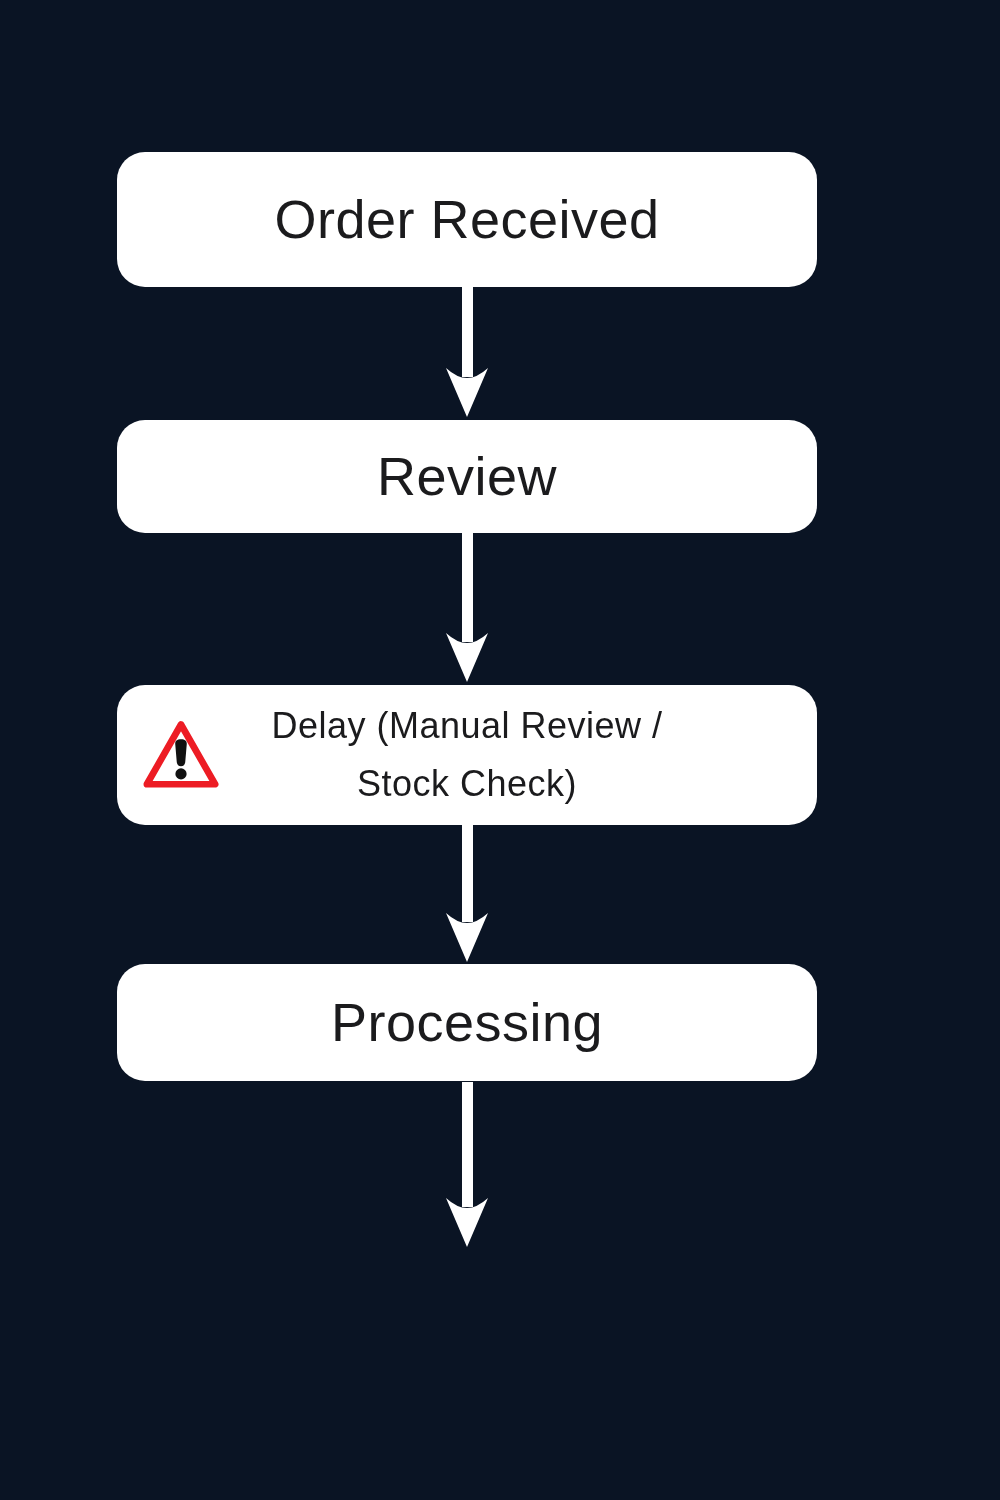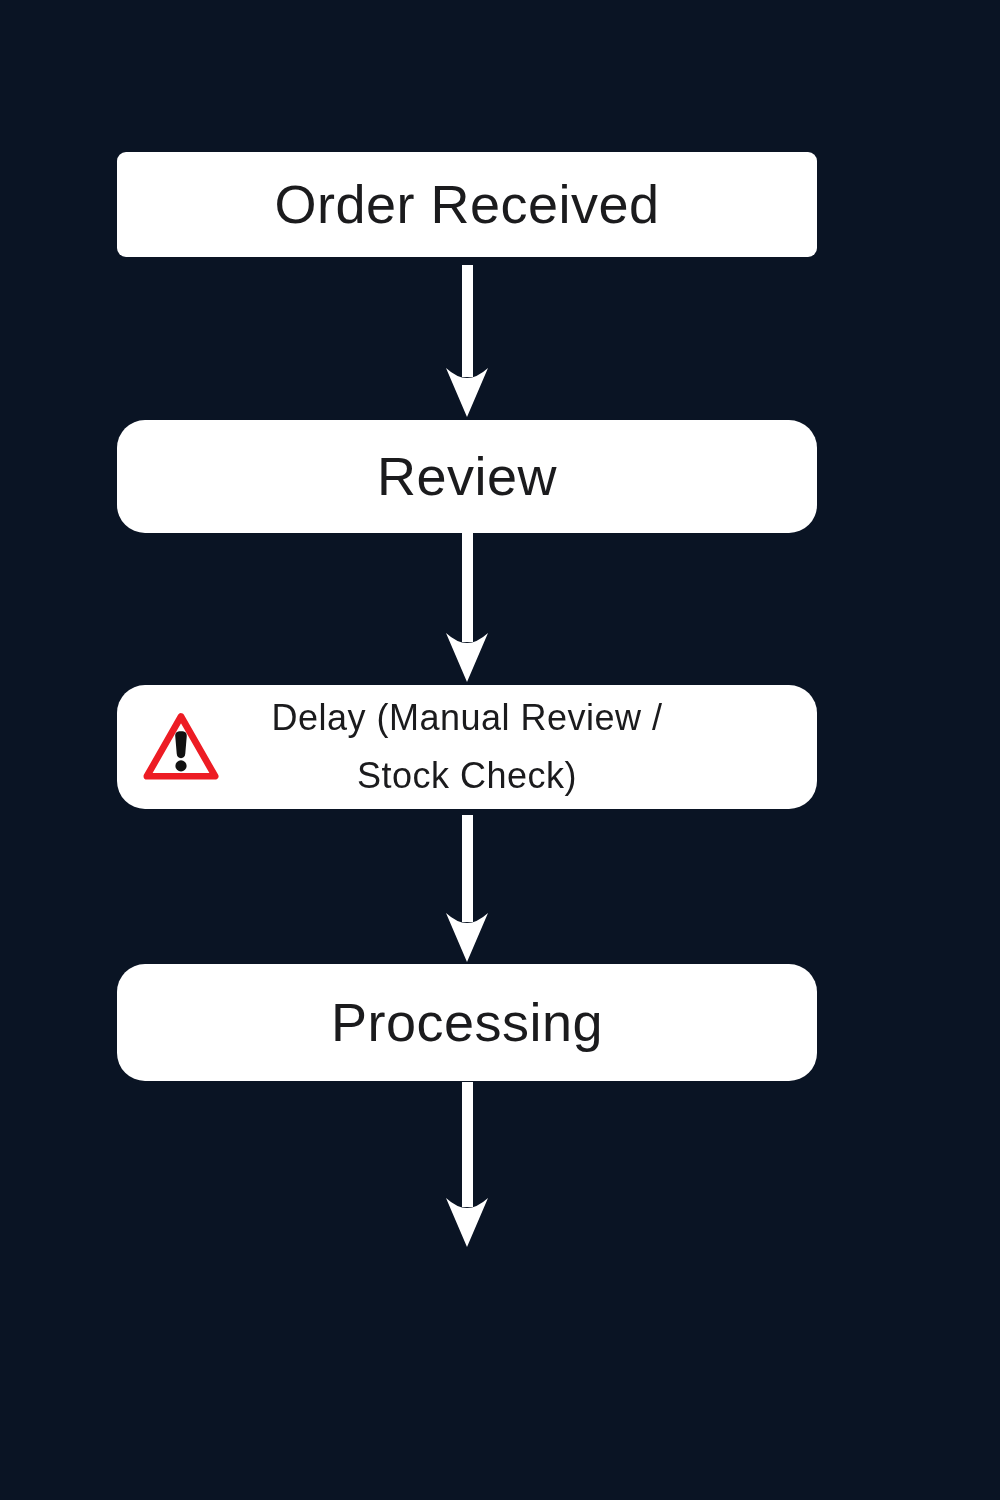--- a/index.html
+++ b/index.html
@@ -33,23 +33,23 @@
     justify-content: center;
     color: var(--node-text);
   }
   .node .label {
     font-size: 54px;
     font-weight: 300;
     letter-spacing: 0.5px;
     text-align: center;
     line-height: 1.15;
   }
-  #node-order       { top: 152px;  height: 105px; border-radius: 9px; }
+  #node-order       { top: 152px;  height: 135px; }
   #node-queue       { top: 420px;  height: 113px; }
-  #node-delay       { top: 685px;  height: 124px; justify-content: center; }
+  #node-delay       { top: 685px;  height: 140px; justify-content: center; }
   #node-processing  { top: 964px;  height: 117px; }
   #node-fulfillment { top: 1250px; height: 117px; }
 
   #node-delay .label {
     font-size: 36px;
     line-height: 1.62;
     width: 440px;
     margin: 0 auto;
   }
   .warning-icon {

